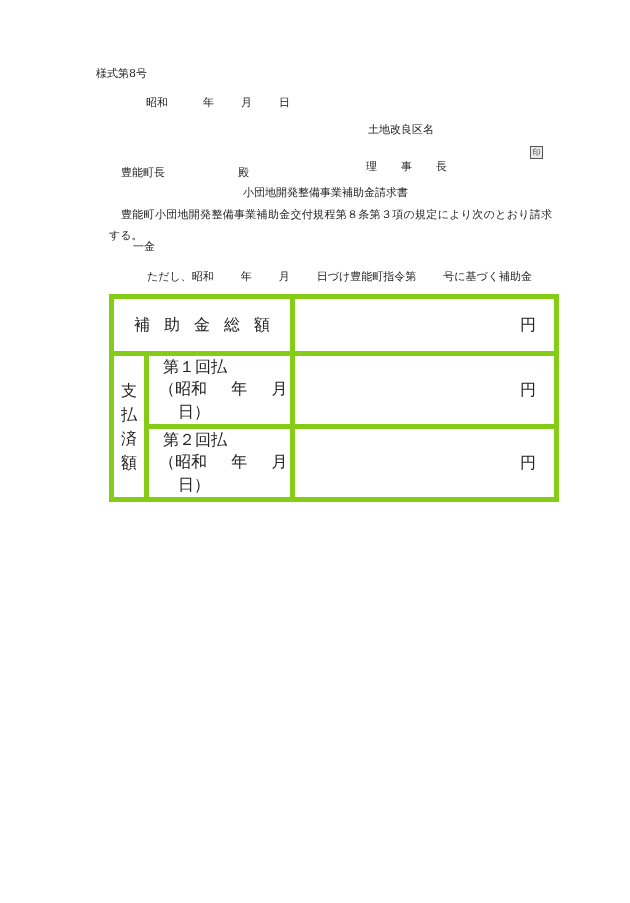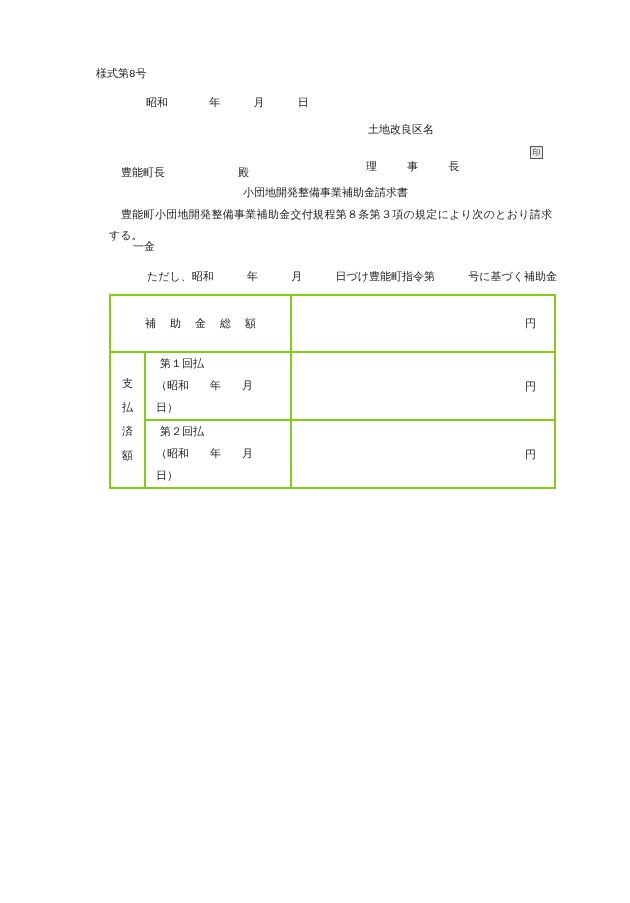--- a/index.html
+++ b/index.html
@@ -9,43 +9,43 @@
     }
     body {
       width: 630px;
       height: 903px;
       position: relative;
       overflow: hidden;
       font-family: "DejaVu Serif", "Liberation Serif", serif;
       color: #222222;
       font-size: 11px;
     }
-    .abs { position: absolute; white-space: nowrap; line-height: 14px; font-family: Liberation Mono, monospace; }
+    .abs { position: absolute; white-space: nowrap; line-height: 14px; }
     .seal {
       display: inline-block;
       width: 11px; height: 11px;
       border: 1px solid #555;
       font-size: 8px;
       line-height: 11px;
       text-align: center;
       color: #444;
       background: #e8e8e8;
     }
     table.form-table {
       position: absolute;
       left: 109px;
       top: 294px;
       width: 445px;
       border-collapse: collapse;
       table-layout: fixed;
     }
     table.form-table td {
-      border: 2px solid #84cc16;
+      border: 5px solid #84cc16;
       padding: 0;
-      font-size: 11px;
+      font-size: 16px;
       vertical-align: middle;
     }
     .row-total { height: 57px; }
     .row-pay { height: 56px; }
     .total-label {
       text-align: center;
       letter-spacing: 0;
     }
     .total-label span { display: inline-block; margin: 0 7px; }
     .vert-label {

